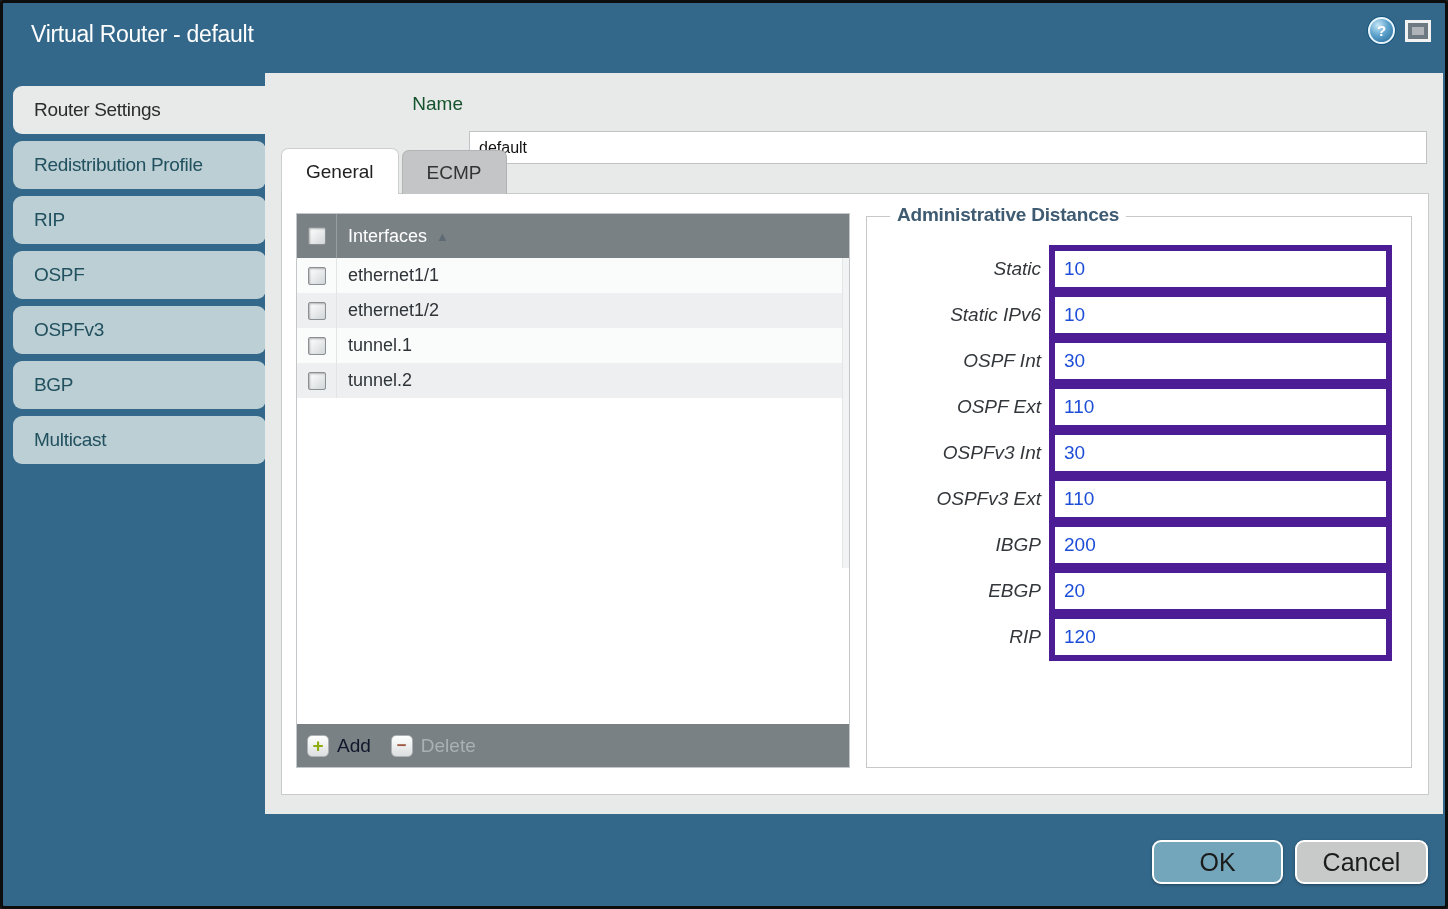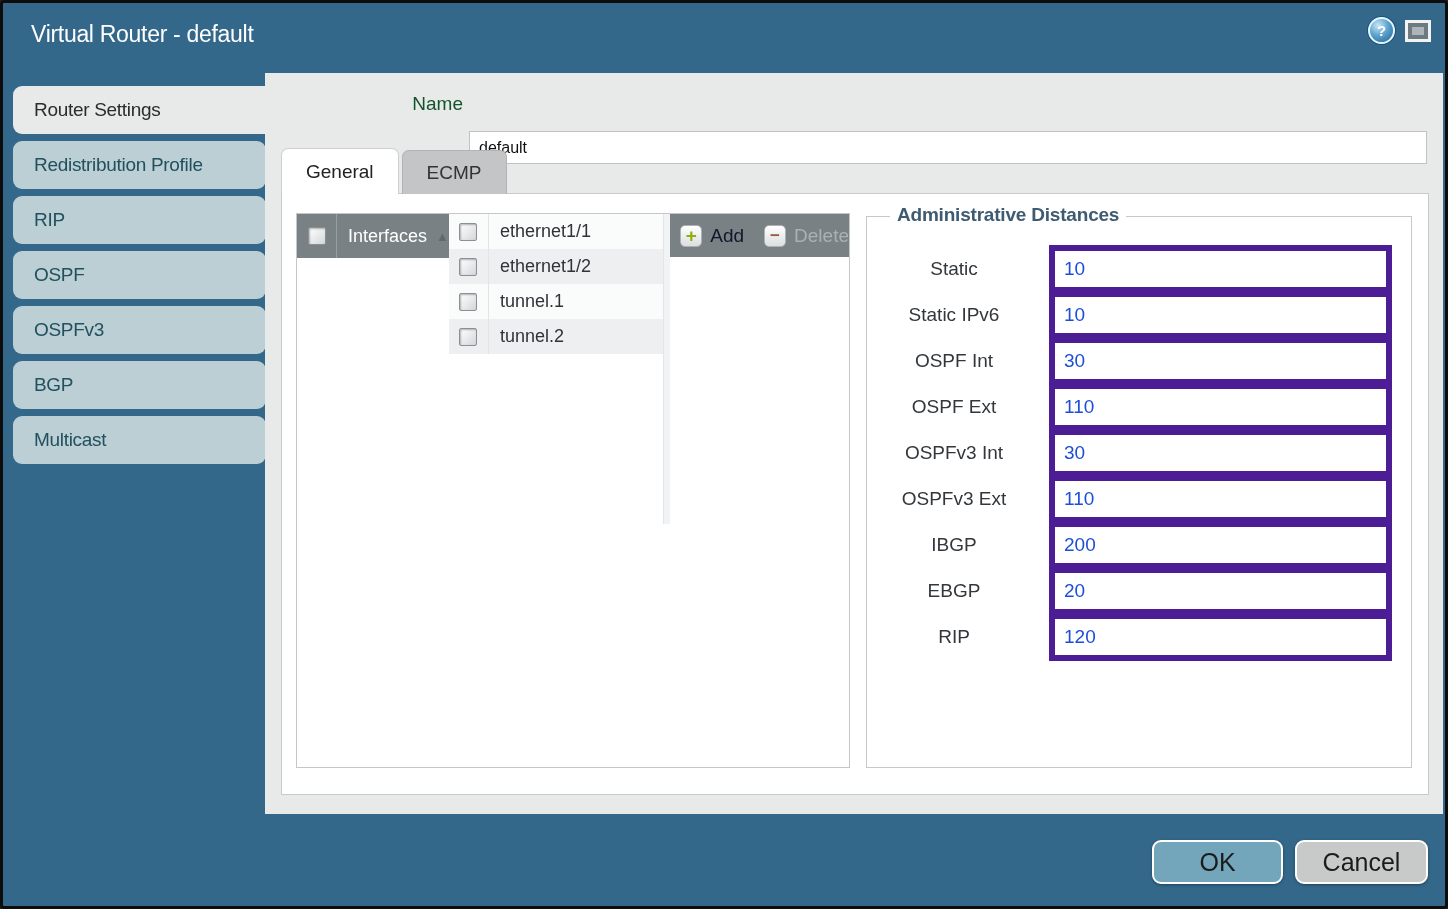--- a/index.html
+++ b/index.html
@@ -58,21 +58,21 @@
   .tab.active{background:#fff;border-color:#cdcecf;height:46px;line-height:46px;color:#222;}
 
   .panel{
     position:absolute;left:16px;top:120px;width:1148px;height:602px;
     background:#fff;border:1px solid #c9cacb;z-index:2;
   }
 
   
   .iface-table{
     position:absolute;left:14px;top:19px;width:554px;height:555px;
-    display:flex;border:1px solid #c3c7c9;background:#fff;
+    display:flex;flex-direction:column;border:1px solid #c3c7c9;background:#fff;
   }
   .thead{height:44px;background:#7a8185;display:flex;align-items:center;flex:0 0 44px;}
   .cb-cell{width:40px;display:flex;justify-content:center;align-items:center;align-self:stretch;border-right:1px solid #989ea2;}
   .checkbox{
     width:18px;height:18px;border:1px solid #8a9094;border-radius:2px;
     background:linear-gradient(135deg,#ffffff 0%,#d3d7d9 100%);
     box-shadow:inset 1px 1px 2px rgba(0,0,0,.28);cursor:pointer;
   }
   .col-header{color:#fff;font-size:18px;padding-left:11px;display:flex;align-items:center;gap:9px;}
   .sort-arrow{color:#5d6a74;font-size:13px;}
@@ -101,21 +101,21 @@
   .admin-box{
     position:absolute;left:584px;top:22px;width:546px;height:552px;
     border:1px solid #c6c8ca;
   }
   .legend{
     position:absolute;top:-13px;left:7px;background:#fff;padding:0 7px;
     font-size:19px;font-weight:bold;color:#3e5b72;letter-spacing:-.2px;margin-left:16px;
   }
   .admin-rows{display:flex;flex-direction:column;gap:14px;padding-top:36px;}
   .admin-row{display:flex;align-items:center;height:32px;}
-  .admin-row .f-label{width:182px;text-align:center;font-size:19px;color:#33373b;padding-right:8px;white-space:nowrap;}
+  .admin-row .f-label{width:182px;text-align:right;font-size:19px;color:#33373b;padding-right:8px;white-space:nowrap;font-style:italic;}
   .admin-row input{
     width:343px;height:48px;border:6px solid #4c1d95;background:#fff;
     font-size:19px;color:#1d4ed8;padding:0 9px;outline:none;
   }
 
   
   .btn{
     position:absolute;top:837px;height:44px;border:2px solid #fff;border-radius:9px;
     font-size:25px;color:#1b1b1b;display:flex;align-items:center;justify-content:center;
     cursor:pointer;box-shadow:0 1px 3px rgba(0,0,0,.35);

